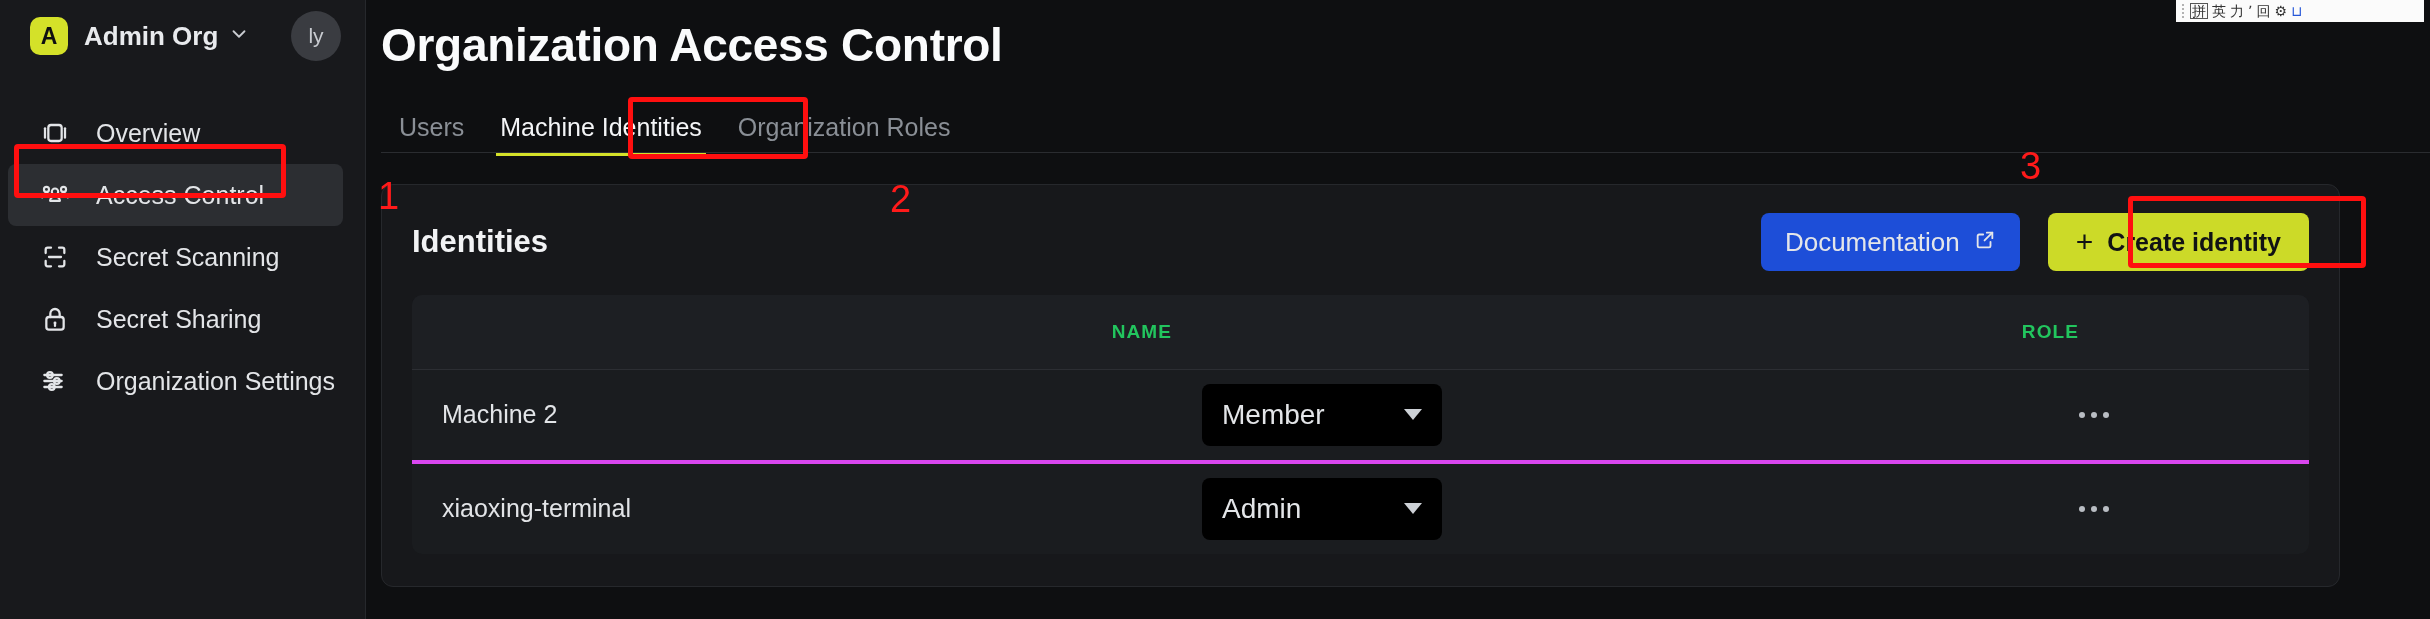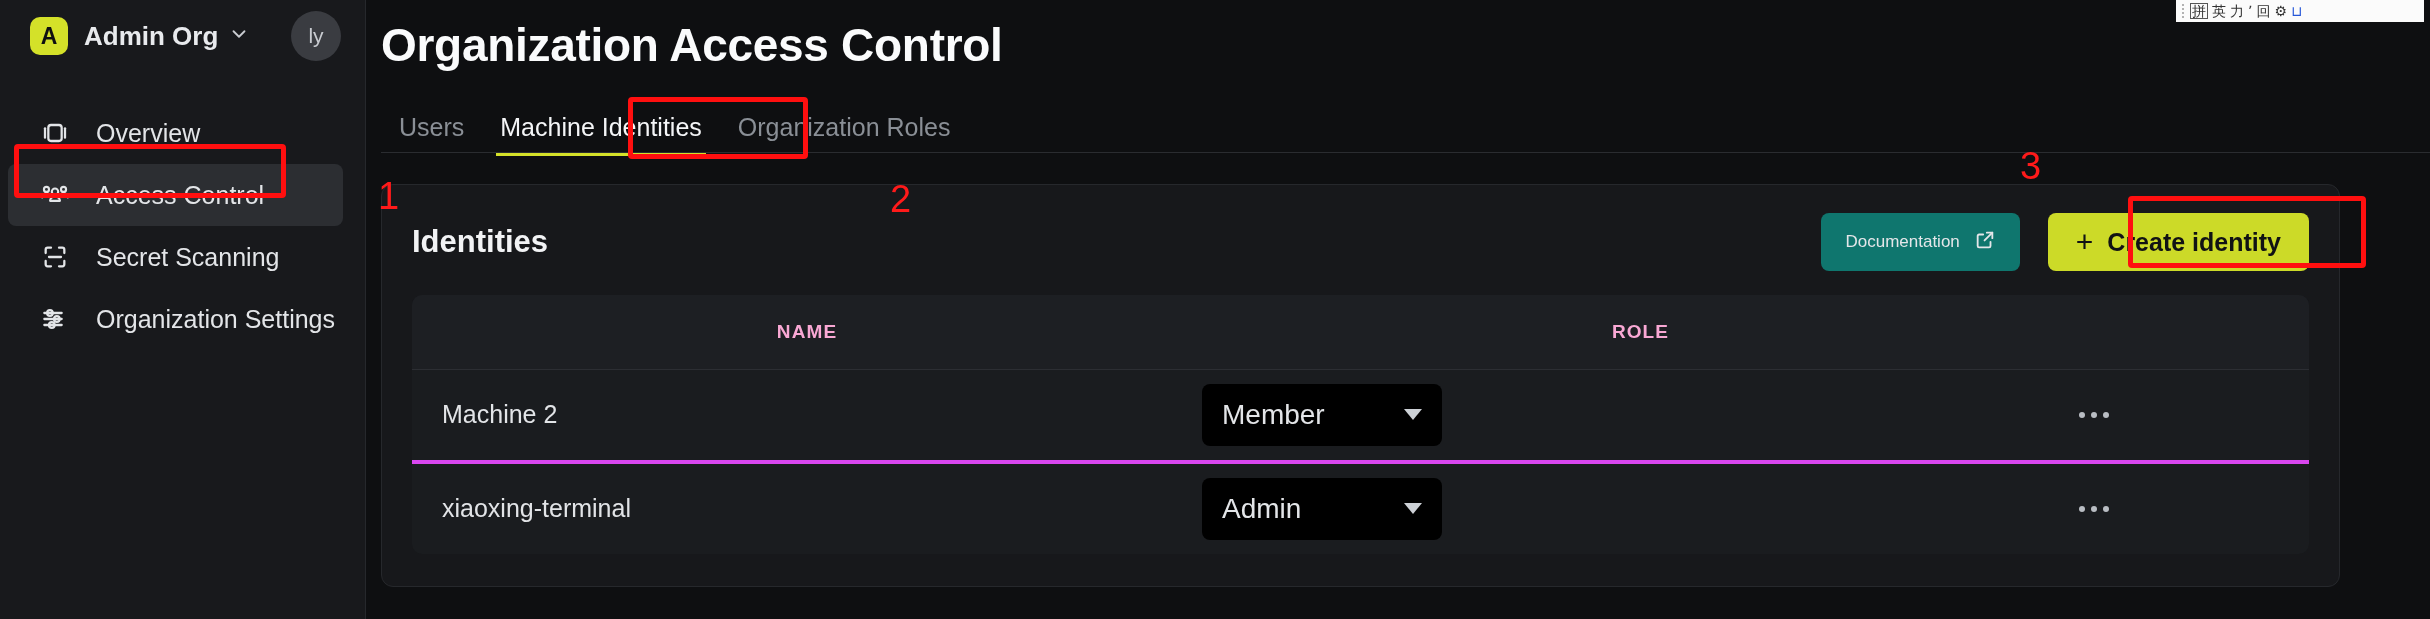--- a/index.html
+++ b/index.html
@@ -96,22 +96,22 @@
     border:1px solid #26282c;
     border-radius:12px;
     padding:26px 30px 32px 30px;
     position:relative;
   }
   .card-head { display:flex; align-items:center; height:62px;justify-content:center; }
   .card-title { font-size:31px; font-weight:700; color:#f2f3f5; }
   .card-head-spacer { flex:1; }
   .btn-doc {
     height:58px; padding:0 24px;
-    background:#0f766e; border:none; border-radius:8px;
-    color:#e4e6e9; font-size:17px;
+    background:#1d4ed8; border:none; border-radius:8px;
+    color:#e4e6e9; font-size:26px;
     display:flex; align-items:center; gap:14px;
     font-family:"Liberation Sans", sans-serif;
   }
   .btn-doc svg { width:22px; height:22px; }
   .btn-create {
     height:58px; padding:0 28px; margin-left:28px;
     background:#ccda28; border:none; border-radius:8px;
     color:#111214; font-size:25px; font-weight:600;
     display:flex; align-items:center; gap:14px;
     font-family:"Liberation Sans", sans-serif;
@@ -121,23 +121,23 @@
   
   .tbl {
     margin-top:22px;
     background:#1a1c1f;
     border-radius:10px;
     overflow:hidden;
     width:100%;
     border-collapse:collapse;
   }
   .tbl thead th {
-    text-align:center;
+    text-align:right;
     font-size:19px; font-weight:700; letter-spacing:1.1px;
-    color:#f9a8d4;
+    color:#22c55e;
     padding:26px 0 26px 30px;
     background:#1d1f23;
     border-bottom:1px solid #2c2e33;
   }
   .th-name { width:760px; }
   .th-role { width:auto; }
   .th-actions { width:230px; }
   .tbl tbody td {
     padding:0 0 0 30px; height:92px;
     font-size:25px; color:#e2e4e7;
@@ -238,20 +238,31 @@
             <path d="M5 9V6.5A1.5 1.5 0 0 1 6.5 5H9"></path>
             <path d="M15 5h2.5A1.5 1.5 0 0 1 19 6.5V9"></path>
             <path d="M19 15v2.5a1.5 1.5 0 0 1-1.5 1.5H15"></path>
             <path d="M9 19H6.5A1.5 1.5 0 0 1 5 17.5V15"></path>
             <path d="M7.5 12h9"></path>
           </svg>
         </span>
         <span>Secret Scanning</span>
       </div>
 
+      <div class="nav-item">
+        <span class="nav-ico">
+          <svg viewBox="0 0 24 24" fill="none" stroke="#e3e5e8" stroke-width="1.7" stroke-linecap="round" stroke-linejoin="round">
+            <rect x="5.5" y="10.5" width="13" height="9.5" rx="2"></rect>
+            <path d="M8.5 10.5V8a3.5 3.5 0 0 1 7 0v2.5"></path>
+            <circle cx="12" cy="15" r="1.1" fill="#e3e5e8" stroke="none"></circle>
+            <path d="M12 15.6v1.6"></path>
+          </svg>
+        </span>
+        <span>Secret Sharing</span>
+      </div>
 
       <div class="nav-item">
         <span class="nav-ico">
           <svg viewBox="0 0 24 24" fill="none" stroke="#e3e5e8" stroke-width="1.7" stroke-linecap="round" stroke-linejoin="round">
             <path d="M4 7.5h13"></path>
               <circle cx="8.2" cy="7.5" r="2.1"></circle>
             <path d="M4 12h13"></path>
               <circle cx="13.4" cy="12" r="2.1"></circle>
             <path d="M4 16.5h13"></path>
               <circle cx="9.6" cy="16.5" r="2.1"></circle>

